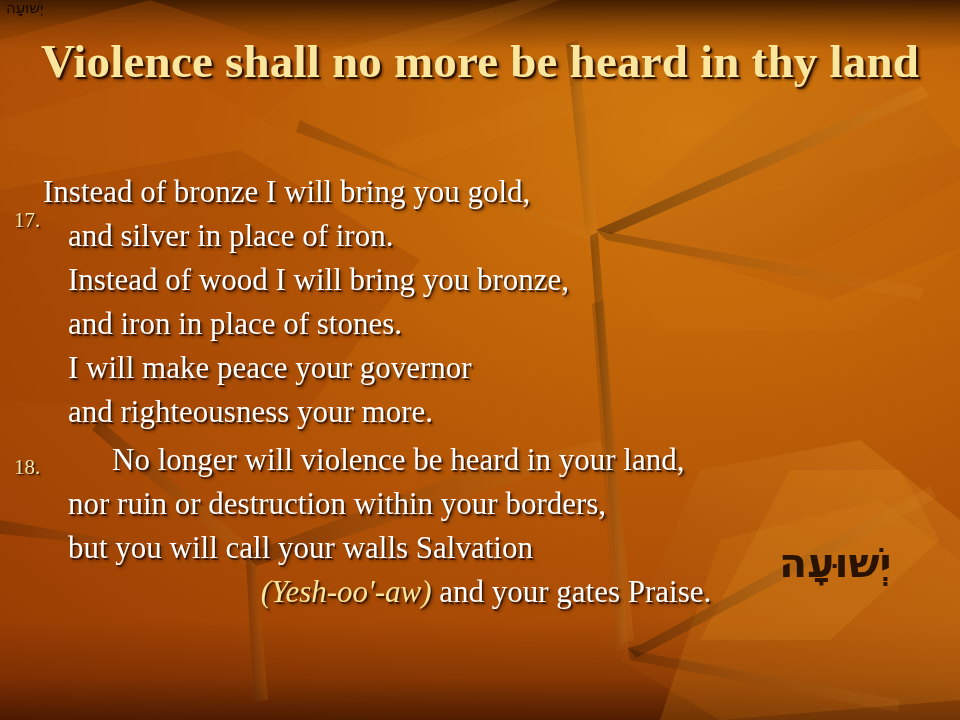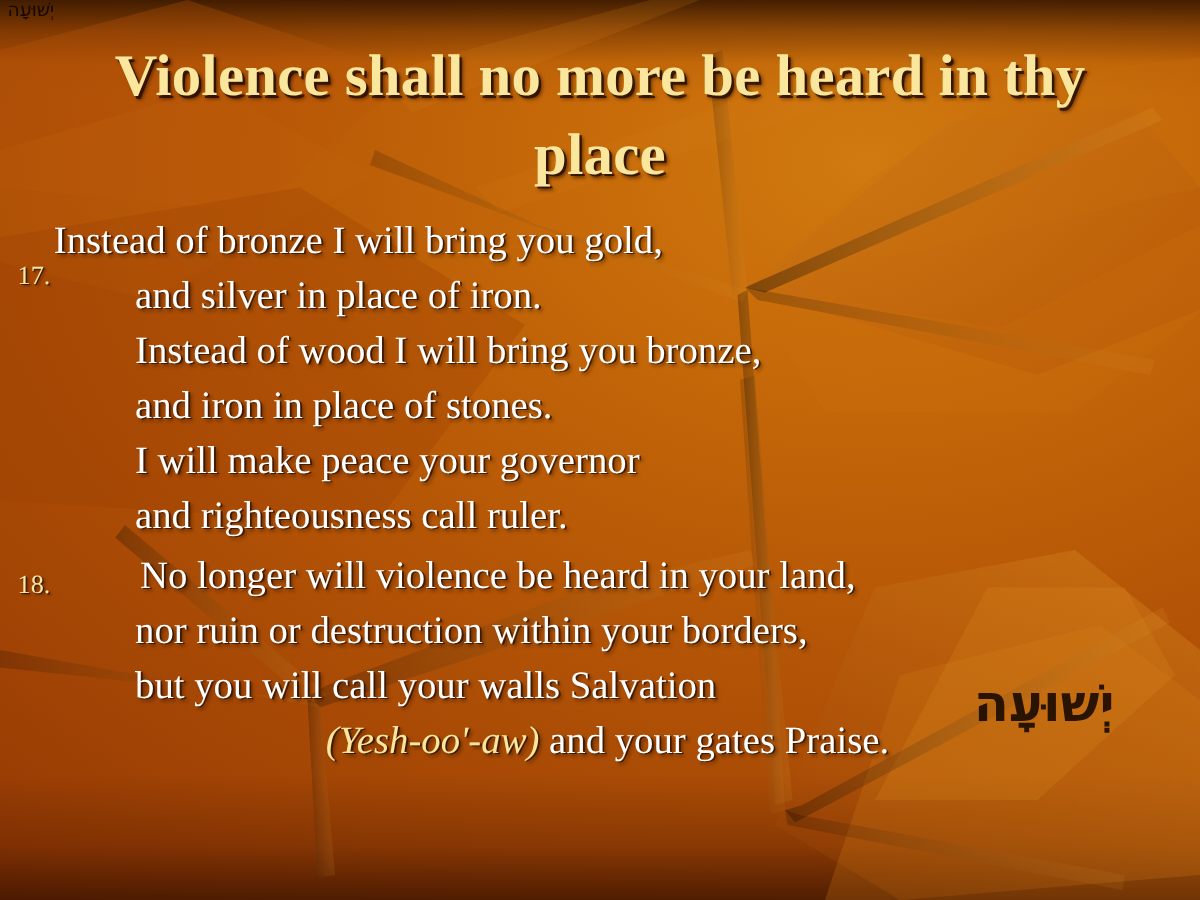--- a/index.html
+++ b/index.html
@@ -117,21 +117,21 @@
   .line {
     font-size: 31px;
     line-height: 44px;
     color: #ffffff;
     text-shadow:
       1.5px 1.5px 0 rgba(40,14,0,0.70),
       2.5px 2.5px 3px rgba(25,8,0,0.45);
     white-space: nowrap;
   }
   .line.l0  { padding-left: 43px; }
-  .line.ind { padding-left: 108px; }
+  .line.ind { padding-left: 68px; }
   .line.c   { padding-left: 12px; text-align: center; }
 
   #verse18 .line.l0 { padding-left: 112px; }
   #verse18 .line.ind { }
 
   .translit {
     font-style: italic;
     color: #fae69c;
   }
 </style>
@@ -182,33 +182,33 @@
     <path d="M628,648 L642,644 L930,486 L936,498 L636,658 Z" fill="url(#vein)" opacity="0.50"></path>
     <path d="M628,648 L640,652 L900,700 L898,712 L630,660 Z" fill="url(#vein)" opacity="0.35"></path>
     <path d="M628,648 L616,452 L604,300 L592,304 L616,652 Z" fill="url(#vein)" opacity="0.30"></path>
 
     <path d="M300,60 L520,0 L560,0 L330,90 Z" fill="#d2801a" opacity="0.18"></path>
     <path d="M380,150 L620,70 L660,86 L400,170 Z" fill="#d2801a" opacity="0.14"></path>
   </svg>
 
   <div id="heb-corner" class="heb">יְשׁוּעָה</div>
 
-  <div id="title">Violence shall no more be heard in thy place</div>
+  <div id="title">Violence shall no more be heard in thy land</div>
 
   <div id="body">
 
     <div class="verse" id="verse17">
       <div class="vnum">17.</div>
       <div class="lines">
         <div class="line l0">Instead of bronze I will bring you gold,</div>
         <div class="line ind">and silver in place of iron.</div>
         <div class="line ind">Instead of wood I will bring you bronze,</div>
         <div class="line ind">and iron in place of stones.</div>
         <div class="line ind">I will make peace your governor</div>
-        <div class="line ind">and righteousness call ruler.</div>
+        <div class="line ind">and righteousness your more.</div>
       </div>
     </div>
 
     <div class="verse" id="verse18">
       <div class="vnum">18.</div>
       <div class="lines">
         <div class="line l0">No longer will violence be heard in your land,</div>
         <div class="line ind">nor ruin or destruction within your borders,</div>
         <div class="line ind">but you will call your walls Salvation</div>
         <div class="line c">

